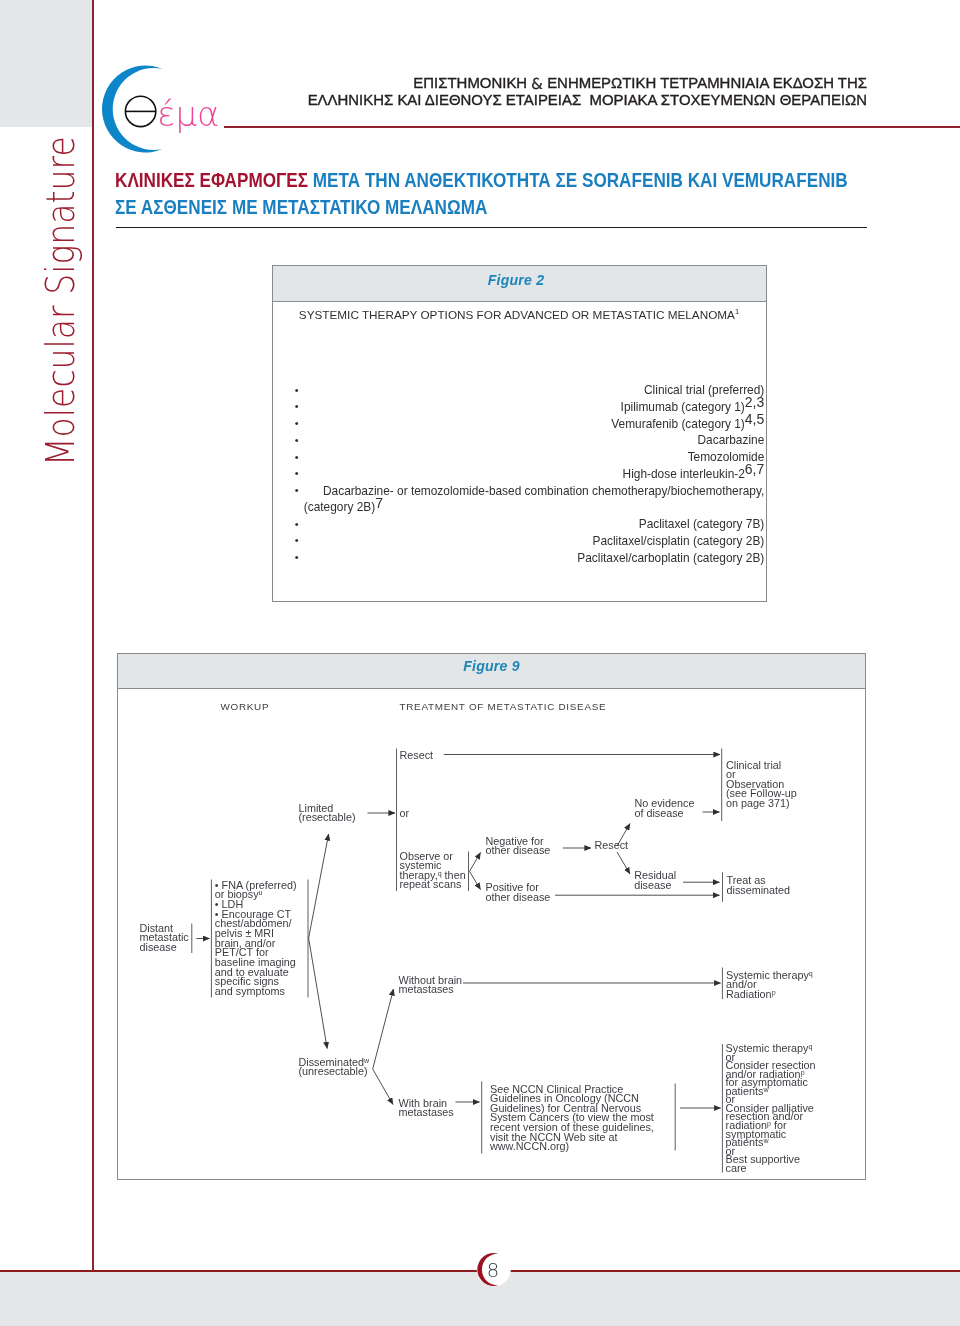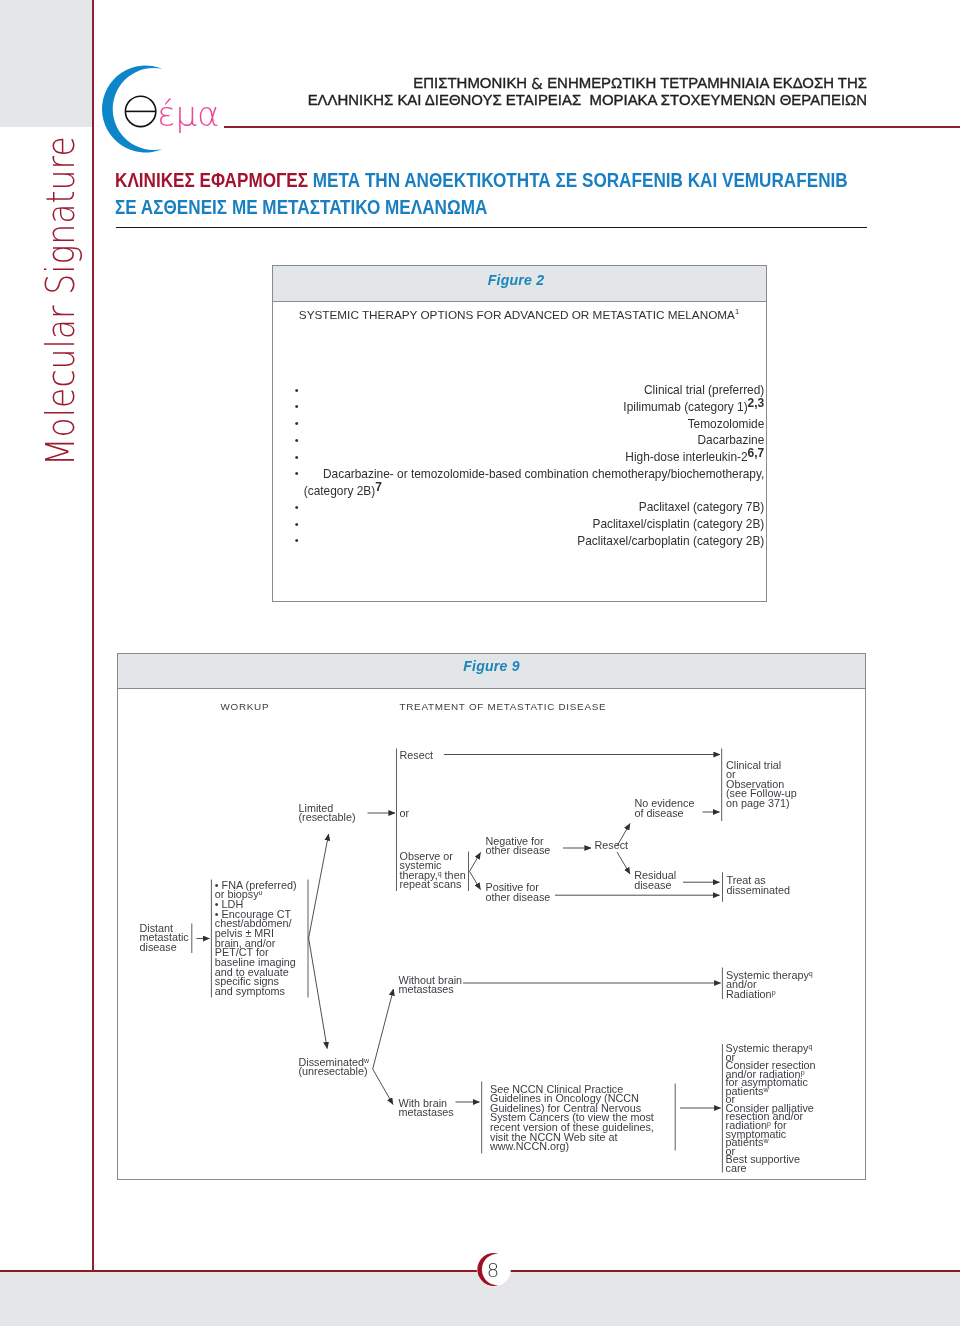--- a/index.html
+++ b/index.html
@@ -59,21 +59,21 @@
   #f2head{left:25.8px;top:41.5px;font-size:11.75px;color:#2f3033;letter-spacing:0px;
      text-underline-offset:2.2px;text-decoration-thickness:.8px;
      white-space:nowrap;}
   #f2sup{font-size:7.5px;vertical-align:super;text-decoration:none;display:inline-block;
      text-decoration-line:none;}
   #f2list{left:21.3px;top:116.5px;width:470px;font-size:11.9px;color:#2f3033;line-height:16.77px;
      white-space:nowrap;}
   #f2list .li{position:relative;padding-left:9.5px;text-align:right;}
   #f2list .li:before{content:"\2022";position:absolute;left:0.5px;top:-0.5px;font-size:11px;}
   #f2list .cont{padding-left:9.5px;}
-  #f2list sup{font-size:12px;vertical-align:baseline;line-height:0;position:relative;top:-3.6px;font-weight:bold;}
+  #f2list sup{font-size:14px;vertical-align:baseline;line-height:0;position:relative;top:-3.6px;}
 
   
   #f3svg{left:-118px;top:-653px;}
   #f3svg text{font-family:"Liberation Sans",sans-serif;font-size:10.8px;fill:#3a3d42;}
   #f3svg text.hdr{font-size:9.9px;letter-spacing:.72px;}
   #f3svg text tspan.sup{font-size:7px;}
   #f3svg .bar{stroke:#5c5f63;stroke-width:1;}
   #f3svg .ln{stroke:#2d2f33;stroke-width:.85;fill:none;}
 </style>
 </head>
@@ -108,22 +108,23 @@
   <span>ΣΕ ΑΣΘΕΝΕΙΣ ΜΕ ΜΕΤΑΣΤΑΤΙΚΟ ΜΕΛΑΝΩΜΑ</span>
 </div>
 <div class="abs" id="title-rule"></div>
 
 <div class="abs figbox" id="fig2">
   <div class="figcap">Figure 2</div>
   <div class="abs" id="f2head"><span>SYSTEMIC THERAPY OPTIONS FOR ADVANCED OR METASTATIC MELANOMA</span><span id="f2sup">1</span></div>
   <div class="abs" id="f2list">
       <div class="li">Clinical trial (preferred)</div>
       <div class="li">Ipilimumab (category 1)<sup>2,3</sup></div>
+      <div class="li">Vemurafenib (category 1)<sup>4,5</sup></div>
+      <div class="li">Dacarbazine</div>
       <div class="li">Temozolomide</div>
-      <div class="li">Dacarbazine</div>
       <div class="li">High-dose interleukin-2<sup>6,7</sup></div>
       <div class="li">Dacarbazine- or temozolomide-based combination chemotherapy/biochemotherapy,</div>
       <div class="cont">(category 2B)<sup>7</sup></div>
       <div class="li">Paclitaxel (category 7B)</div>
       <div class="li">Paclitaxel/cisplatin (category 2B)</div>
       <div class="li">Paclitaxel/carboplatin (category 2B)</div>
     </div>
 </div>
 
 <div class="abs figbox" id="fig3">

